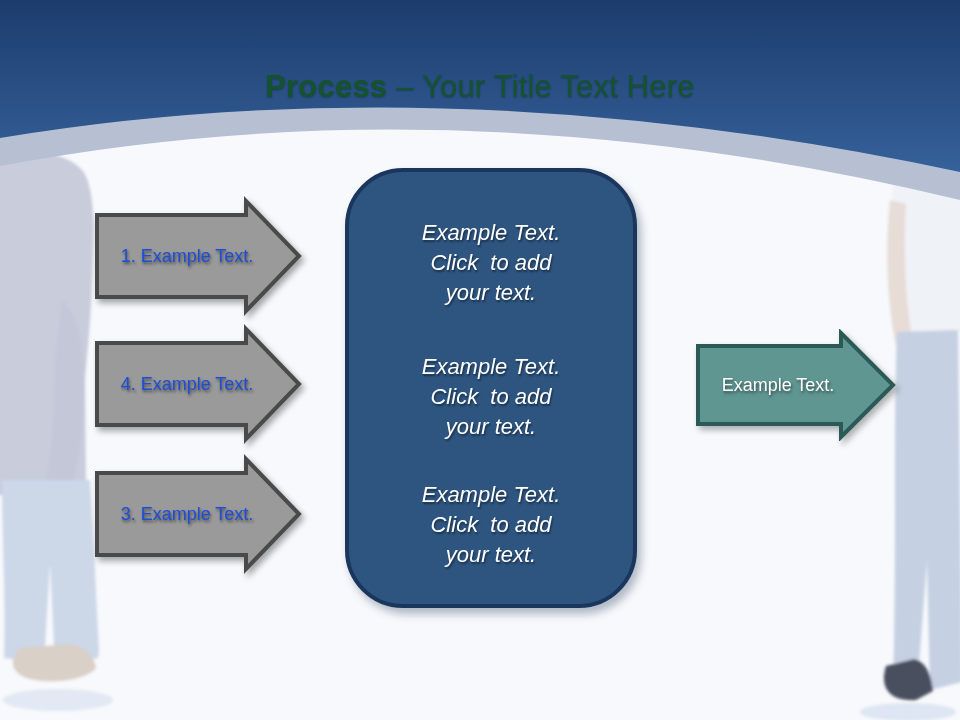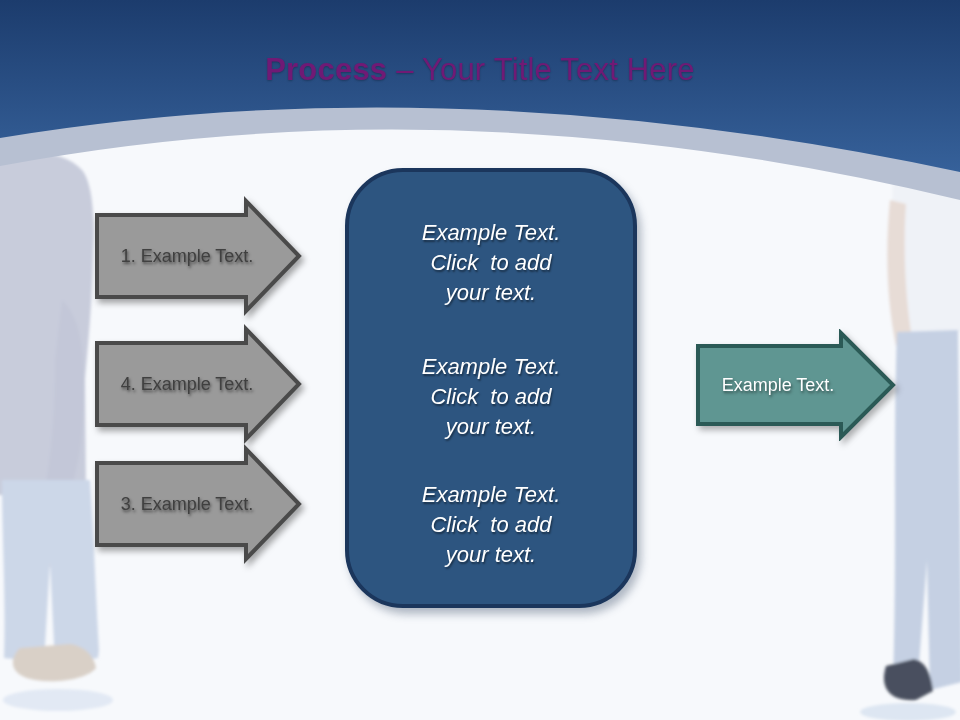--- a/index.html
+++ b/index.html
@@ -7,38 +7,38 @@
     position:relative;width:960px;height:720px;margin:0 auto;
     background:var(--page-bg,#f7f9fc);
     overflow:hidden;
     font-family:"Liberation Sans", sans-serif;
   }
   
   .bg-figures{position:absolute;inset:0;pointer-events:none;}
   
   .header-svg{position:absolute;top:0;left:0;}
   .slide-title{
-    position:absolute;top:52px;left:0;width:100%;
-    text-align:center;color:#701a75;font-size:31px;letter-spacing:.2px;
+    position:absolute;top:69px;left:0;width:100%;
+    text-align:center;color:#14532d;font-size:31px;letter-spacing:.2px;
     text-shadow:0 1px 2px rgba(0,0,0,.25);
   }
   .slide-title .t-bold{font-weight:700;}
   .slide-title .t-rest{font-weight:400;margin-left:9px;}
   
   .g-arrow{position:absolute;width:210px;height:120px;}
   .g-arrow svg{position:absolute;inset:0;filter:drop-shadow(3px 4px 3px rgba(0,0,0,.35));}
   .g-arrow .arrow-label{
     position:absolute;inset:0;display:flex;align-items:center;justify-content:center;
-    padding-right:24px;color:#404040;font-size:18px;
+    padding-right:24px;color:#1d4ed8;font-size:18px;
     text-shadow:1px 2px 3px rgba(0,0,0,.55);
     white-space:pre-wrap;
   }
   .g-arrow-1{left:94px;top:196px;}
   .g-arrow-2{left:94px;top:324px;}
-  .g-arrow-3{left:94px;top:444px;text-decoration:underline;}
+  .g-arrow-3{left:94px;top:454px;text-decoration:underline;}
   
   .t-arrow{position:absolute;left:695px;top:329px;width:202px;height:112px;}
   .t-arrow svg{position:absolute;inset:0;filter:drop-shadow(3px 4px 3px rgba(0,0,0,.3));}
   .t-arrow .arrow-label{
     position:absolute;inset:0;display:flex;align-items:center;justify-content:center;
     padding-right:36px;color:#fff;font-size:18px;
     text-shadow:1px 2px 3px rgba(0,0,0,.5);white-space:pre-wrap;
   }
   
   .center-box{

